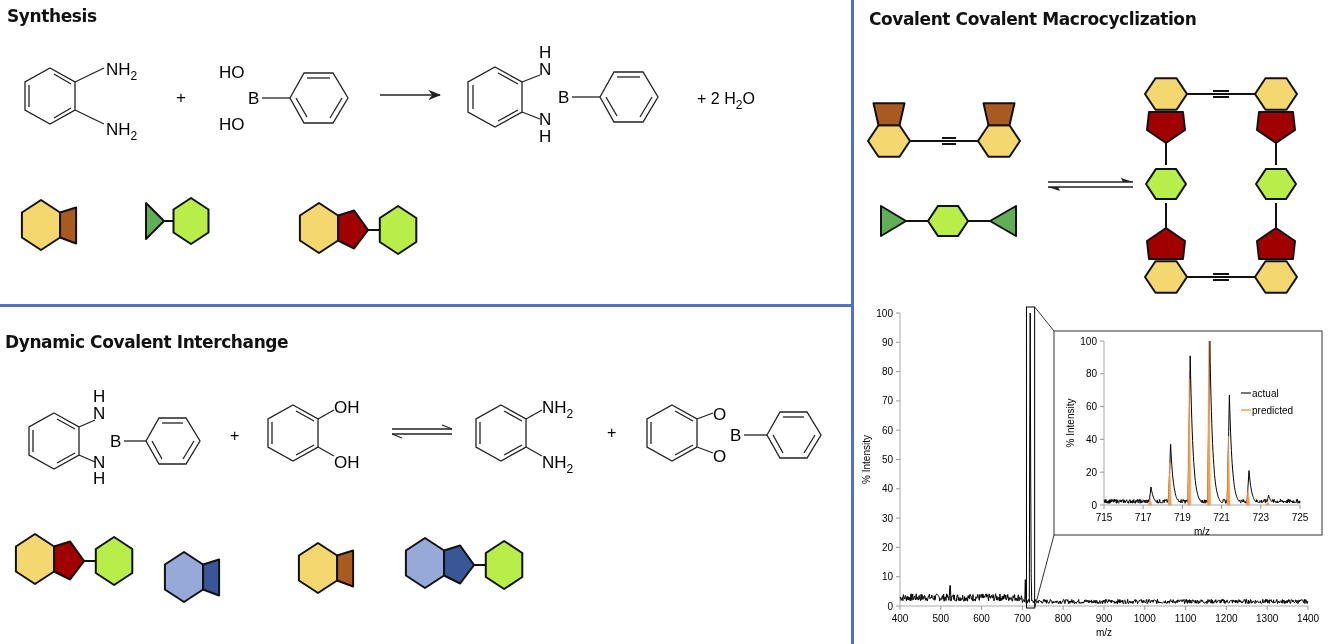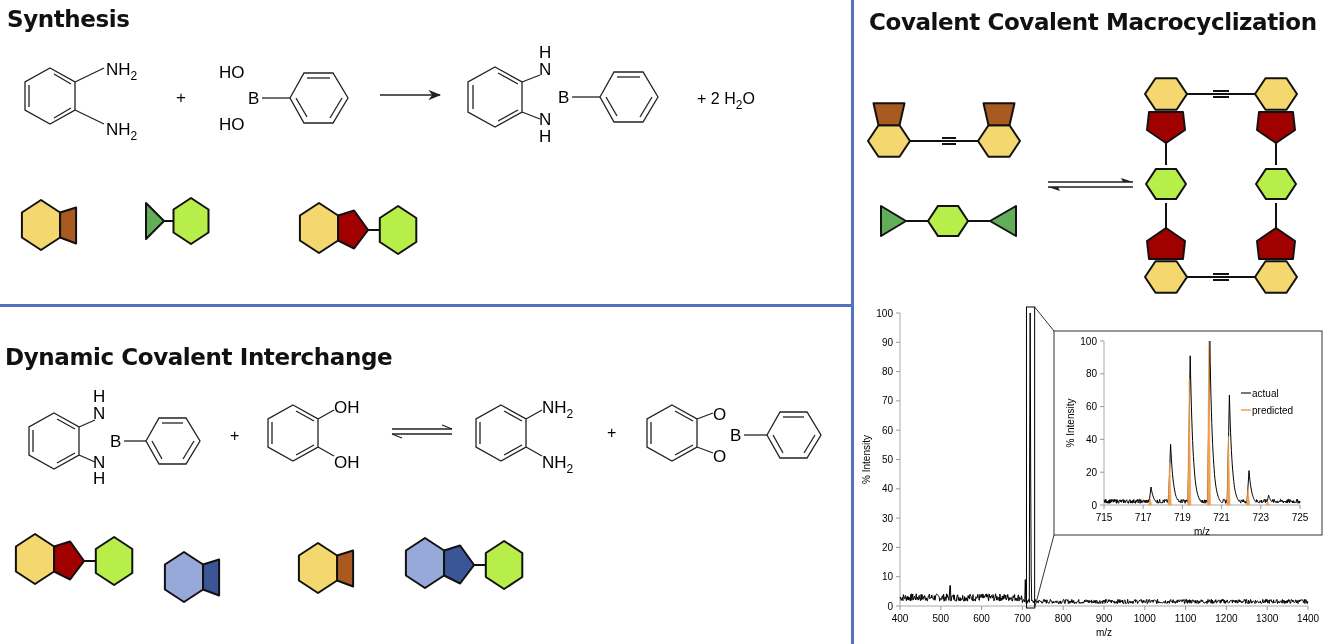--- a/index.html
+++ b/index.html
@@ -1,28 +1,28 @@
 <!DOCTYPE html>
 <html><head>
 <meta charset="utf-8">
 <style>
   html,body{margin:0;padding:0;background:#fff;}
   body{width:1329px;height:644px;position:relative;overflow:hidden;font-family:"Liberation Sans",sans-serif;}
-  .title{position:absolute;font-family:"DejaVu Sans",sans-serif;font-weight:bold;font-size:23px;color:#111;letter-spacing:-0.4px;}
+  .title{position:absolute;font-family:"DejaVu Sans",sans-serif;font-weight:bold;font-size:17px;color:#111;letter-spacing:-0.4px;}
   .divider{position:absolute;background:#5470c0;}
   svg{position:absolute;left:0;top:0;overflow:visible;}
   .chem text{font-family:"Liberation Sans",sans-serif;font-size:17px;fill:#000;}
   .chem line,.chem polyline,.chem polygon{stroke:#222;stroke-width:1.3;fill:none;}
   .ax text{font-family:"Liberation Sans",sans-serif;font-size:10px;fill:#000;}
 </style>
 </head>
 <body>
 
 <div class="title" style="left:7px;top:6px;">Synthesis</div>
-<div class="title" style="left:5px;top:332px;margin-top:12px;">Dynamic Covalent Interchange</div>
+<div class="title" style="left:5px;top:332px;">Dynamic Covalent Interchange</div>
 <div class="title" style="left:869px;top:9px;">Covalent Covalent Macrocyclization</div>
 
 <div class="divider" style="left:0;top:304px;width:853px;height:3px;"></div>
 <div class="divider" style="left:851px;top:0;width:3px;height:644px;"></div>
 
 <svg width="1329" height="644">
   <defs>
     <marker id="arr" markerWidth="10" markerHeight="8" refX="9" refY="4" orient="auto">
       <path d="M0,0 L10,4 L0,8 L3,4 Z" fill="#222"></path>
     </marker>

